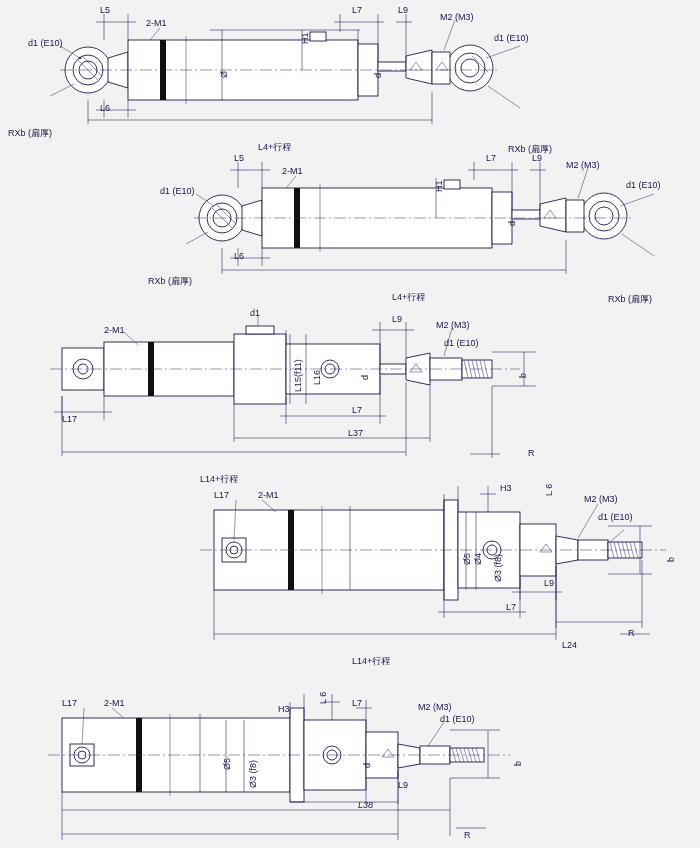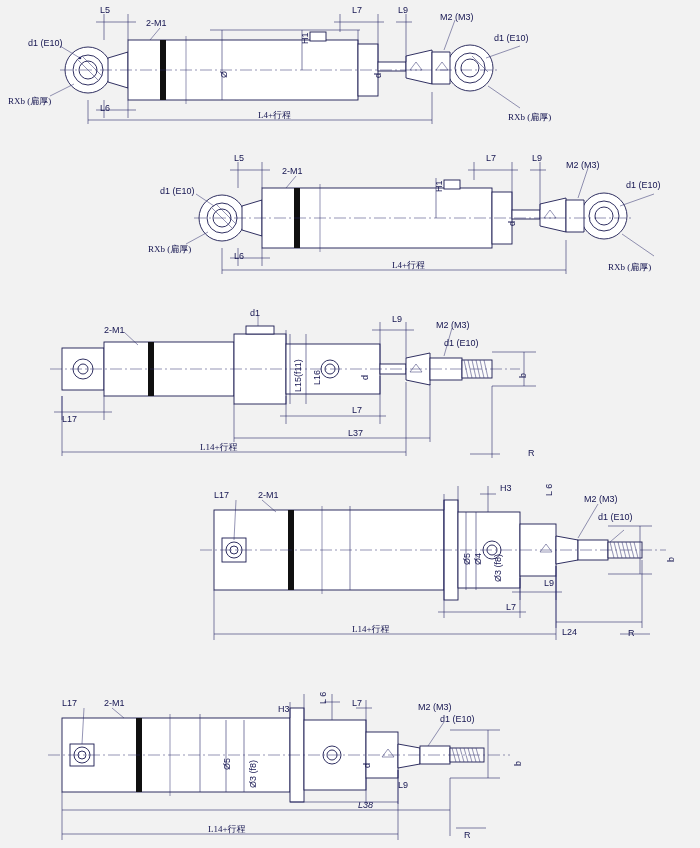--- a/index.html
+++ b/index.html
@@ -1,20 +1,20 @@
 <!DOCTYPE html>
 <html><head>
 <meta charset="utf-8">
 <style>
   html,body{margin:0;padding:0;background:#f2f2f2;}
   body{width:700px;height:848px;position:relative;overflow:hidden;
        font-family:"Liberation Sans",sans-serif;color:#1a1a3a;}
   #sheet{position:absolute;left:0;top:0;width:700px;height:848px;}
   .lbl{position:absolute;font-size:9px;line-height:10px;color:#141450;white-space:nowrap;}
-  .lbl.cn{font-family:Liberation Serif, serif;}
+  .lbl.cn{font-family:Liberation Sans, sans-serif;margin-top:32px;}
   .lbl.rot{transform-origin:left top;}
   svg{position:absolute;left:0;top:0;}
   .dim{stroke:#2a2a6a;stroke-width:0.6;fill:none;}
   .obj{stroke:#1a1a50;stroke-width:0.9;fill:#ffffff;}
   .objf{stroke:#1a1a50;stroke-width:0.9;fill:#fbfbfb;}
   .ctr{stroke:#2a2a6a;stroke-width:0.5;fill:none;stroke-dasharray:12 3 2 3;}
   .thin{stroke:#2a2a6a;stroke-width:0.5;fill:none;}
   .blk{fill:#101010;stroke:none;}
   .hatch{stroke:#2a2a6a;stroke-width:0.5;}
   .lead{stroke:#2a2a6a;stroke-width:0.5;fill:none;}
@@ -360,21 +360,21 @@
 <div class="lbl" style="left:500px;top:483px;">H3</div>
 <div class="lbl rot" style="left:544px;top:496px;transform:rotate(-90deg);">L 6</div>
 <div class="lbl" style="left:584px;top:494px;">M2 (M3)</div>
 <div class="lbl" style="left:598px;top:512px;">d1 (E10)</div>
 <div class="lbl rot" style="left:473px;top:565px;transform:rotate(-90deg);">Ø4</div>
 <div class="lbl rot" style="left:462px;top:565px;transform:rotate(-90deg);">Ø5</div>
 <div class="lbl rot" style="left:493px;top:582px;transform:rotate(-90deg);">Ø3 (f8)</div>
 <div class="lbl rot" style="left:666px;top:562px;transform:rotate(-90deg);">b</div>
 <div class="lbl" style="left:544px;top:578px;">L9</div>
 <div class="lbl" style="left:506px;top:602px;">L7</div>
-<div class="lbl" style="left:562px;top:627px;">L24</div>
+<div class="lbl" style="left:562px;top:640px;">L24</div>
 <div class="lbl cn" style="left:352px;top:624px;">L14+行程</div>
 <div class="lbl" style="left:628px;top:628px;">R</div>
 
 <div class="lbl" style="left:62px;top:698px;">L17</div>
 <div class="lbl" style="left:104px;top:698px;">2-M1</div>
 <div class="lbl" style="left:278px;top:704px;">H3</div>
 <div class="lbl rot" style="left:318px;top:704px;transform:rotate(-90deg);">L 6</div>
 <div class="lbl" style="left:352px;top:698px;">L7</div>
 <div class="lbl" style="left:418px;top:702px;">M2 (M3)</div>
 <div class="lbl" style="left:440px;top:714px;">d1 (E10)</div>

